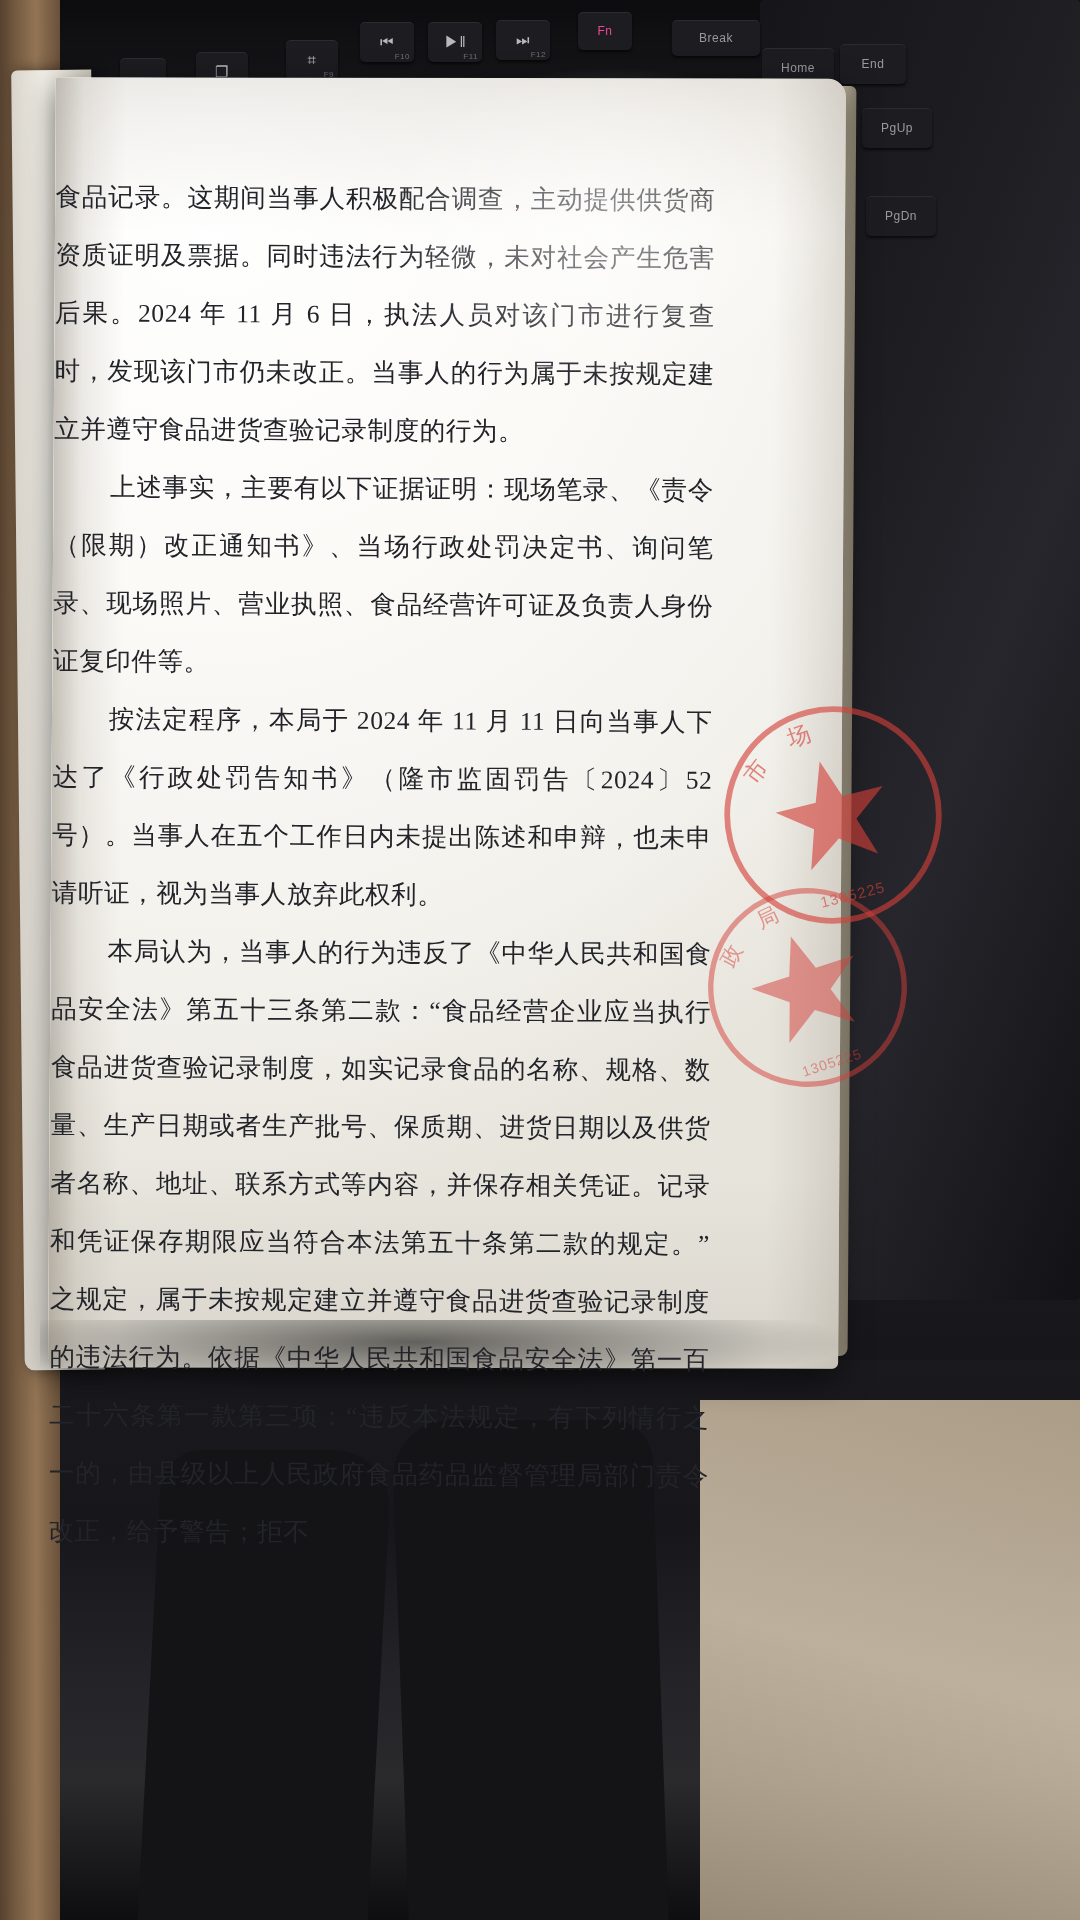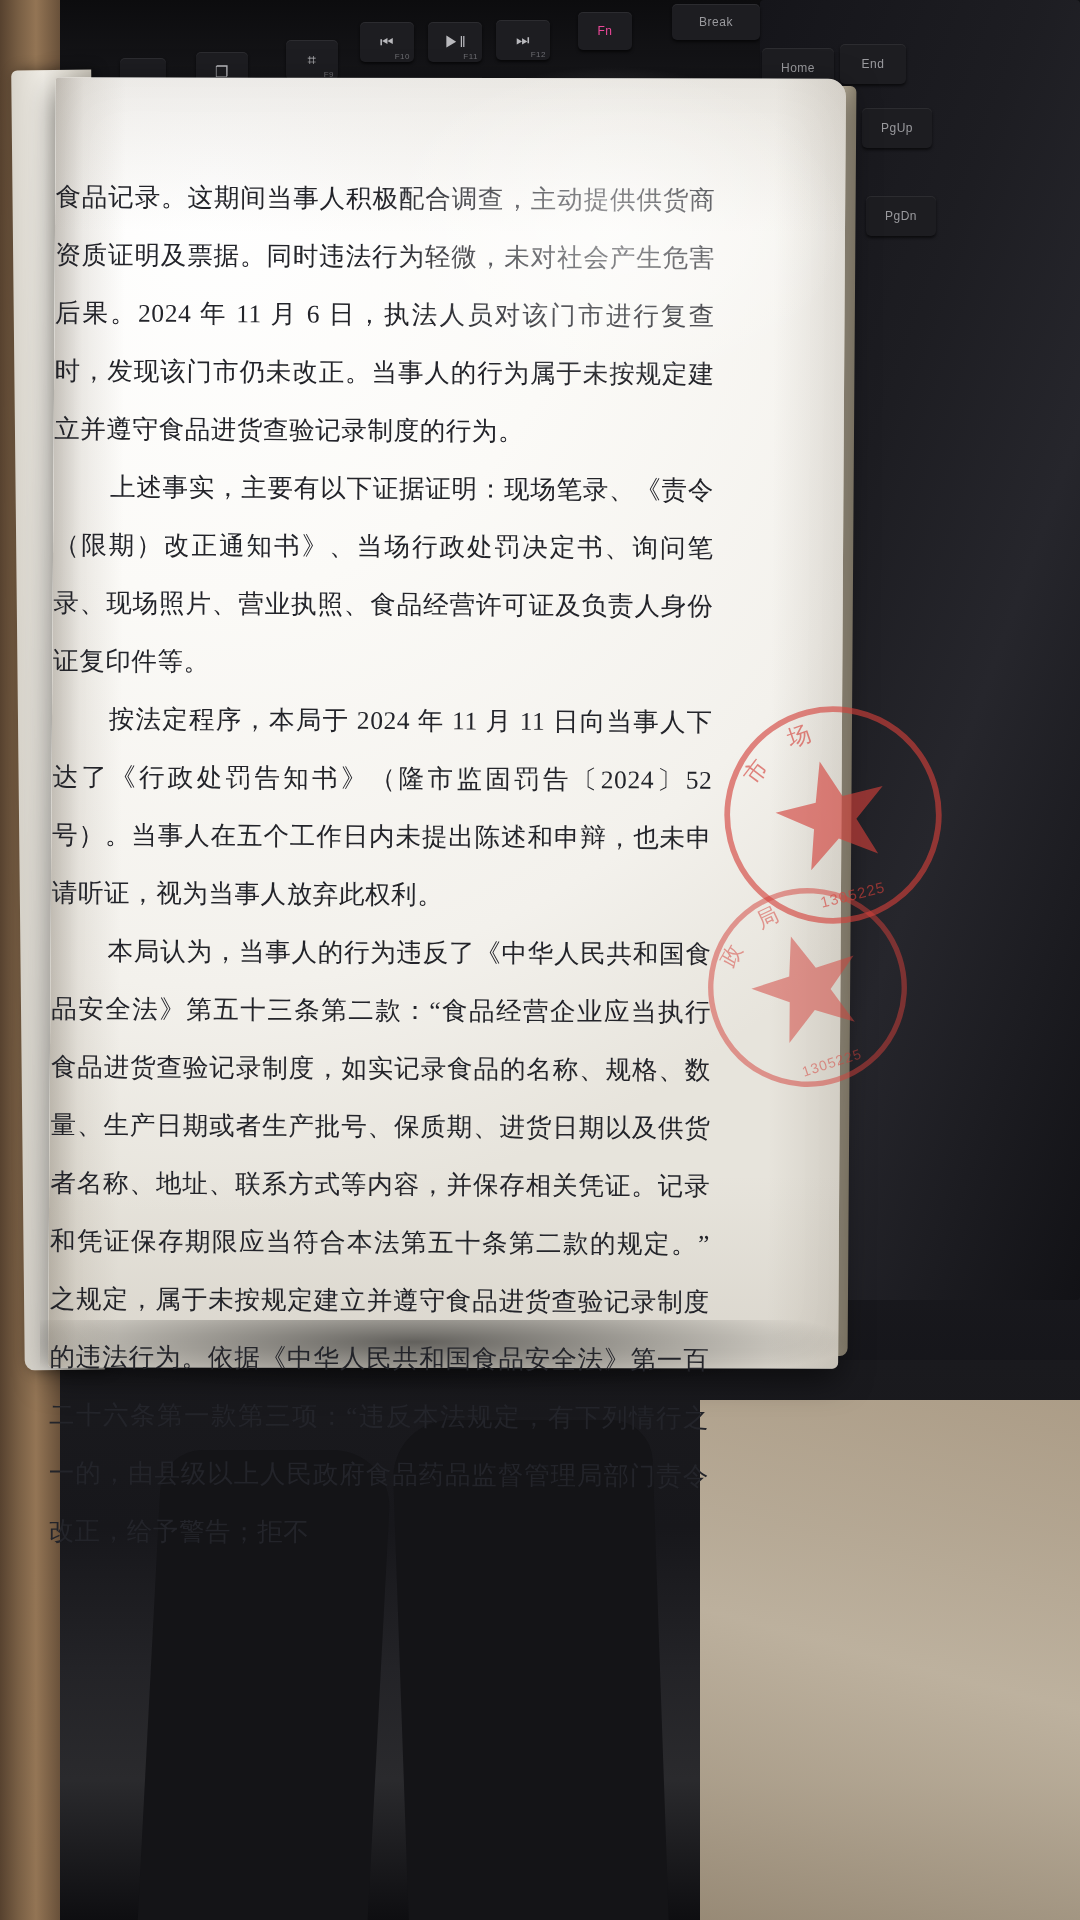--- a/index.html
+++ b/index.html
@@ -219,21 +219,21 @@
     <span>▶‖</span>
     <span class="key-sub">F11</span>
   </div>
   <div class="key glyph" style="left:496px; top:20px; width:54px; height:40px;">
     <span>⏭</span>
     <span class="key-sub">F12</span>
   </div>
   <div class="key fn" style="left:578px; top:12px; width:54px; height:38px;">
     <span>Fn</span>
   </div>
-  <div class="key" style="left:672px; top:4px; width:88px; height:36px;">
+  <div class="key" style="left:672px; top:20px; width:88px; height:36px;">
     <span>Break</span>
   </div>
   <div class="key" style="left:762px; top:48px; width:72px; height:40px;">
     <span>Home</span>
   </div>
   <div class="key" style="left:840px; top:44px; width:66px; height:40px;">
     <span>End</span>
   </div>
   <div class="key" style="left:862px; top:108px; width:70px; height:40px;">
     <span>PgUp</span>

